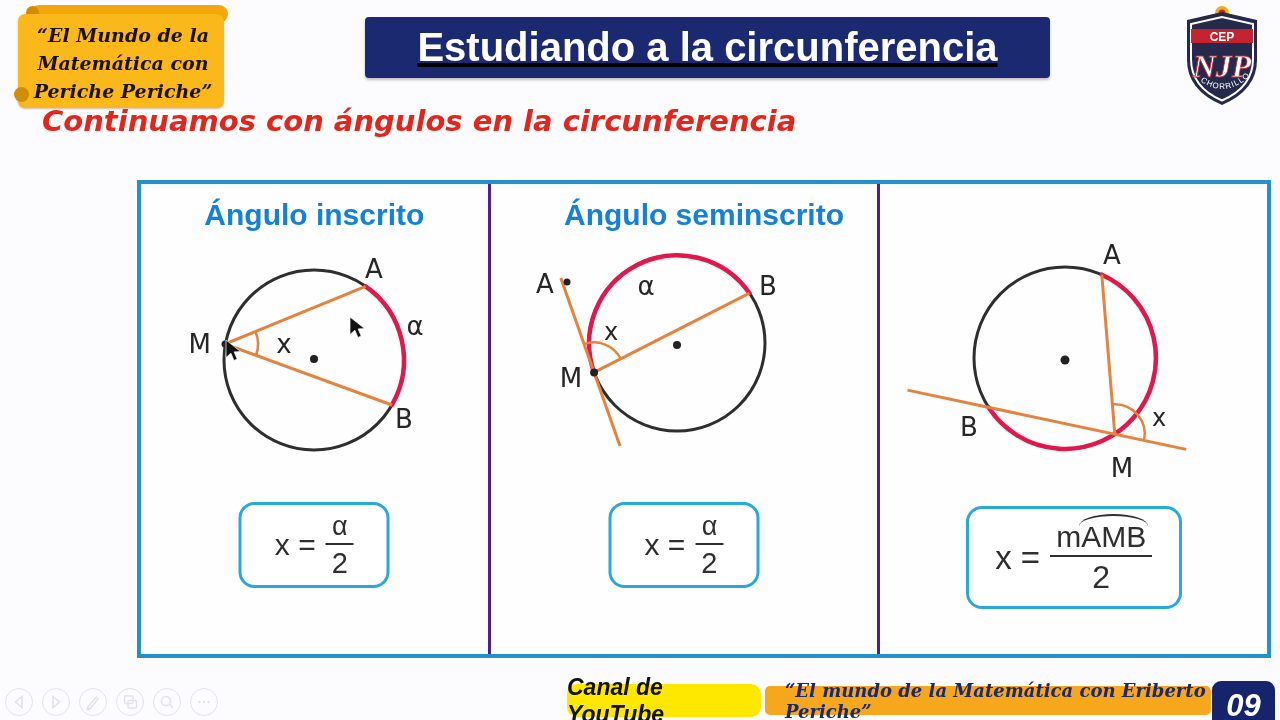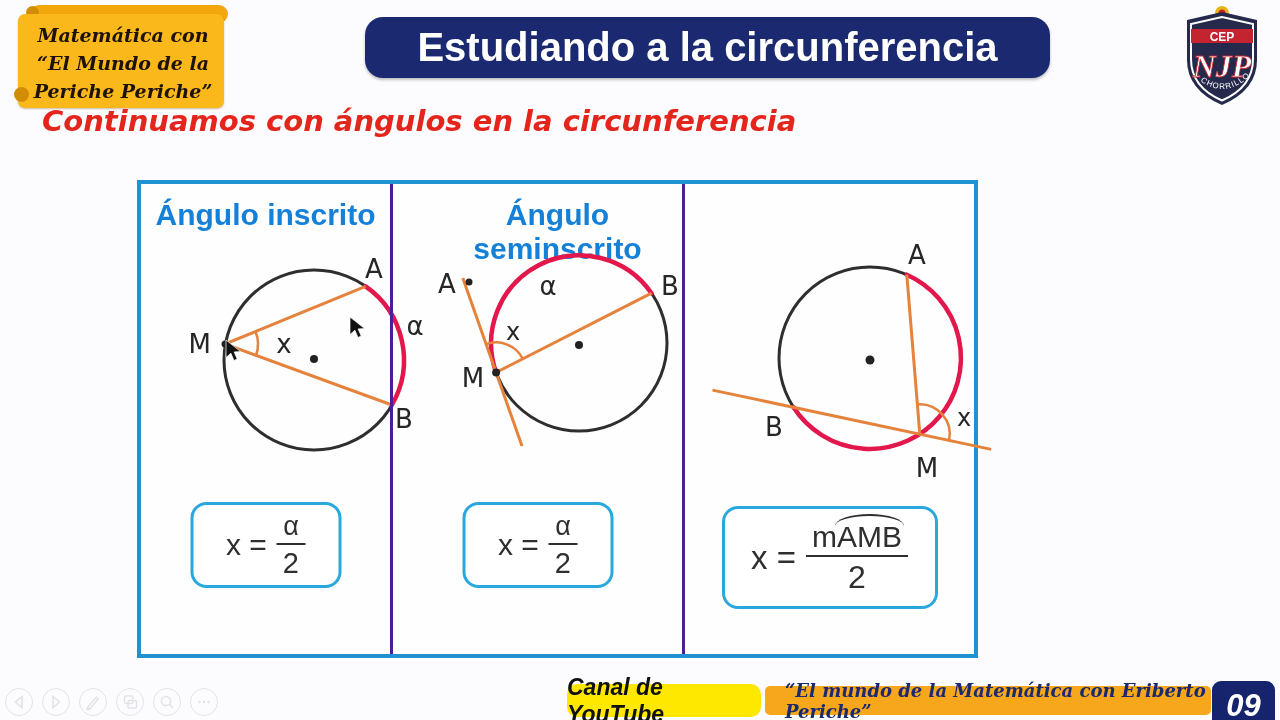--- a/index.html
+++ b/index.html
@@ -16,35 +16,36 @@
   .curl-a{left:8px;top:1px;width:13px;height:13px;}
   .curl-b{left:-4px;bottom:6px;width:15px;height:15px;}
   .scroll-text{
     position:absolute;left:4px;top:16px;right:6px;text-align:center;
     font-family:"DejaVu Serif",serif;font-style:italic;font-weight:bold;
     font-size:19px;line-height:28px;color:#1c1208;
   }
   
   .title-banner{
     position:absolute;left:365px;top:17px;width:685px;height:61px;
-    background:#1b2a70;border-radius:18px;display:flex;align-items:center;justify-content:center;
+    background:#1b2a70;border-radius:4px;display:flex;align-items:center;justify-content:center;
     box-shadow:0 2px 3px rgba(0,0,0,.25);
+    text-decoration:underline;
   }
   .title-banner span{color:#fff;font-weight:bold;font-size:40px;letter-spacing:0px;}
   
   .logo{position:absolute;left:1180px;top:4px;width:84px;height:104px;}
   
   .subtitle{
     position:absolute;left:42px;top:104px;
     font-size:29px;font-weight:bold;font-style:italic;color:#e3251b;
     font-family:"DejaVu Sans",sans-serif;
   }
   
   .panel-table{
-    position:absolute;left:137px;top:180px;width:841px;height:478px;
+    position:absolute;left:137px;top:180px;width:1134px;height:478px;
     border:4px solid #2191d2;background:#fefefe;display:flex;box-sizing:border-box;
   }
   .panel{position:relative;flex:1;}
   .panel + .panel{border-left:3px solid #4c1d95;padding-left:40px;}
   .panel-title{
     margin-top:14px;text-align:center;font-size:30px;font-weight:bold;color:#1580d8;
   }
   .diagram{position:absolute;}
   .d1{left:18px;top:56px;}
   .d2{left:4px;top:56px;}
@@ -97,22 +98,22 @@
 <body>
 
 <div class="stage">
 
   <div class="scroll">
     <div class="scroll-top"></div>
     <div class="scroll-curl curl-a"></div>
     <div class="scroll-body"></div>
     <div class="scroll-curl curl-b"></div>
     <div class="scroll-text">
+      <div>“El Mundo de la</div>
       <div>Matemática con</div>
-      <div>“El Mundo de la</div>
       <div>Periche Periche”</div>
     </div>
   </div>
 
   <div class="title-banner">
     <span>Estudiando a la circunferencia</span>
   </div>
 
   <div class="logo">
     <svg width="84" height="104" viewBox="0 0 84 104">

